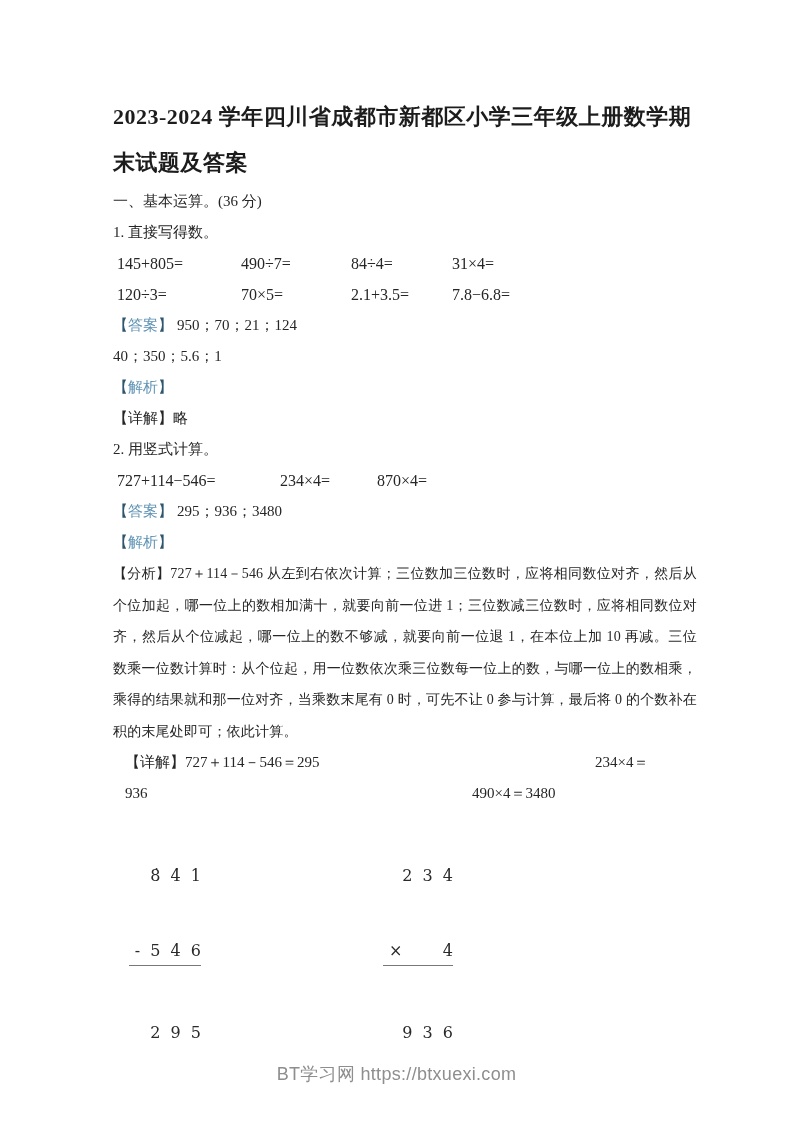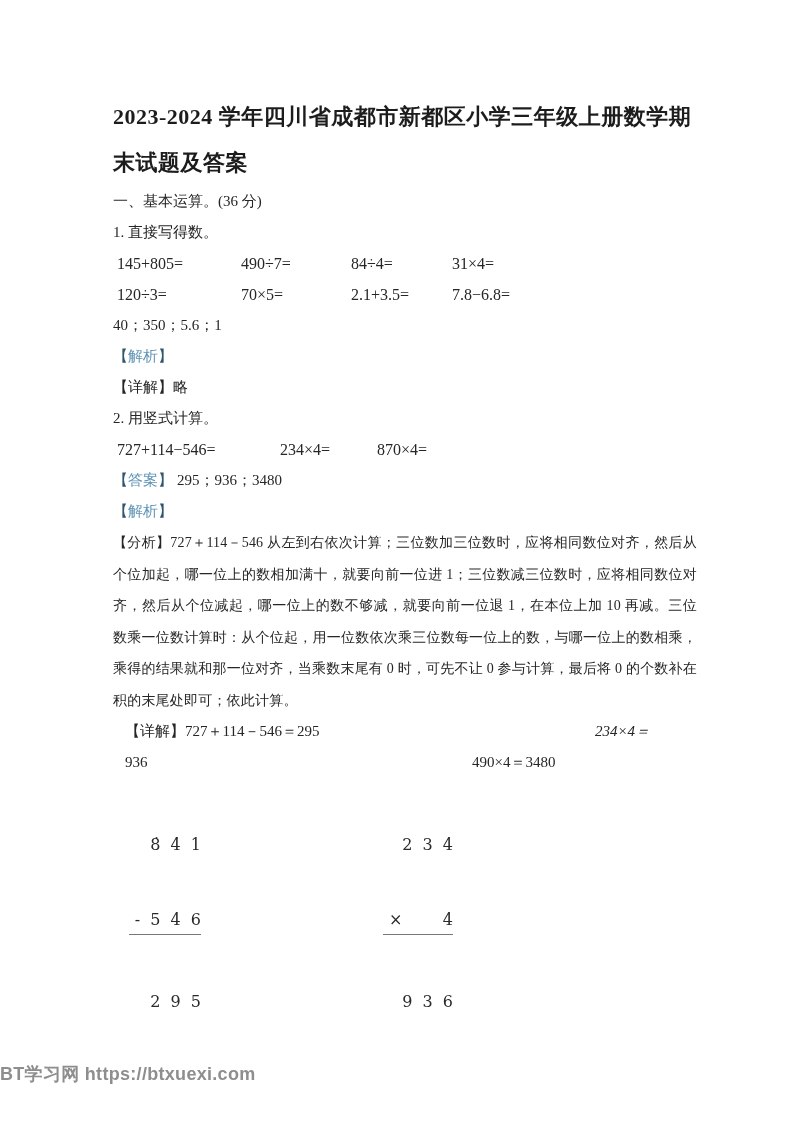--- a/index.html
+++ b/index.html
@@ -25,40 +25,41 @@
   .q2row .c1{width:163px;}
   .q2row .c2{width:97px;}
   .mk .mkb{color:#2f566d;}
   .mk .mki{color:#5f93b4;}
   .ansval{margin-left:4px;}
   .para{
     font-size:14px;line-height:31.5px;text-align:justify;
     letter-spacing:0.2px;
   }
   .rel{position:relative;margin-left:12px;}
-  .abs-right1{position:absolute;left:470px;top:0;font-style:italic;}
+  .abs-right1{position:absolute;left:470px;top:0;}
   .abs-right2{position:absolute;left:347px;top:0;}
   .vcrow{display:flex;margin-top:4px;}
   .vcrow2{display:flex;margin-top:6px;}
   .vc{
     font-family:"DejaVu Serif","Liberation Serif",serif;
     font-size:16px;line-height:25px;
     text-align:right;white-space:pre;word-spacing:5px;
     color:#2a2a2a;
   }
   .vc .mid{border-bottom:1.5px solid #787878;padding-bottom:2px;}
   .vc .res{padding-top:4px;}
   .vc-add{width:70px;margin-left:8px;}
   .vc-sub{width:72px;margin-left:16px;}
   .vc-mul1{width:70px;margin-left:182px;}
   .vc-mul2{width:78px;margin-left:168px;}
   .footer{
     position:absolute;left:0;right:0;top:1062px;
+    text-align:center;
     font-family:"Liberation Sans","DejaVu Sans",sans-serif;
-    font-size:18px;color:#8e8e8e;letter-spacing:0.3px;font-weight:bold;
+    font-size:18px;color:#8e8e8e;letter-spacing:0.3px;
   }
 </style>
 </head>
 <body>
 
 <div class="page">
   <div class="content">
 
     <div class="title">
       <div>2023-2024 学年四川省成都市新都区小学三年级上册数学期</div>
@@ -75,20 +76,23 @@
       <span class="c3">84÷4=</span>
       <span class="c4">31×4=</span>
     </div>
     <div class="mrow">
       <span class="c1">120÷3=</span>
       <span class="c2">70×5=</span>
       <span class="c3">2.1+3.5=</span>
       <span class="c4">7.8−6.8=</span>
     </div>
 
+    <div class="line">
+      <span class="mk"><span class="mkb">【</span><span class="mki">答案</span><span class="mkb">】</span></span><span class="ansval">950；70；21；124</span>
+    </div>
     <div class="line">40；350；5.6；1</div>
 
     <div class="line">
       <span class="mk"><span class="mkb">【</span><span class="mki">解析</span><span class="mkb">】</span></span>
     </div>
 
     <div class="line">【详解】略</div>
 
     <div class="line">2. 用竖式计算。</div>
 

